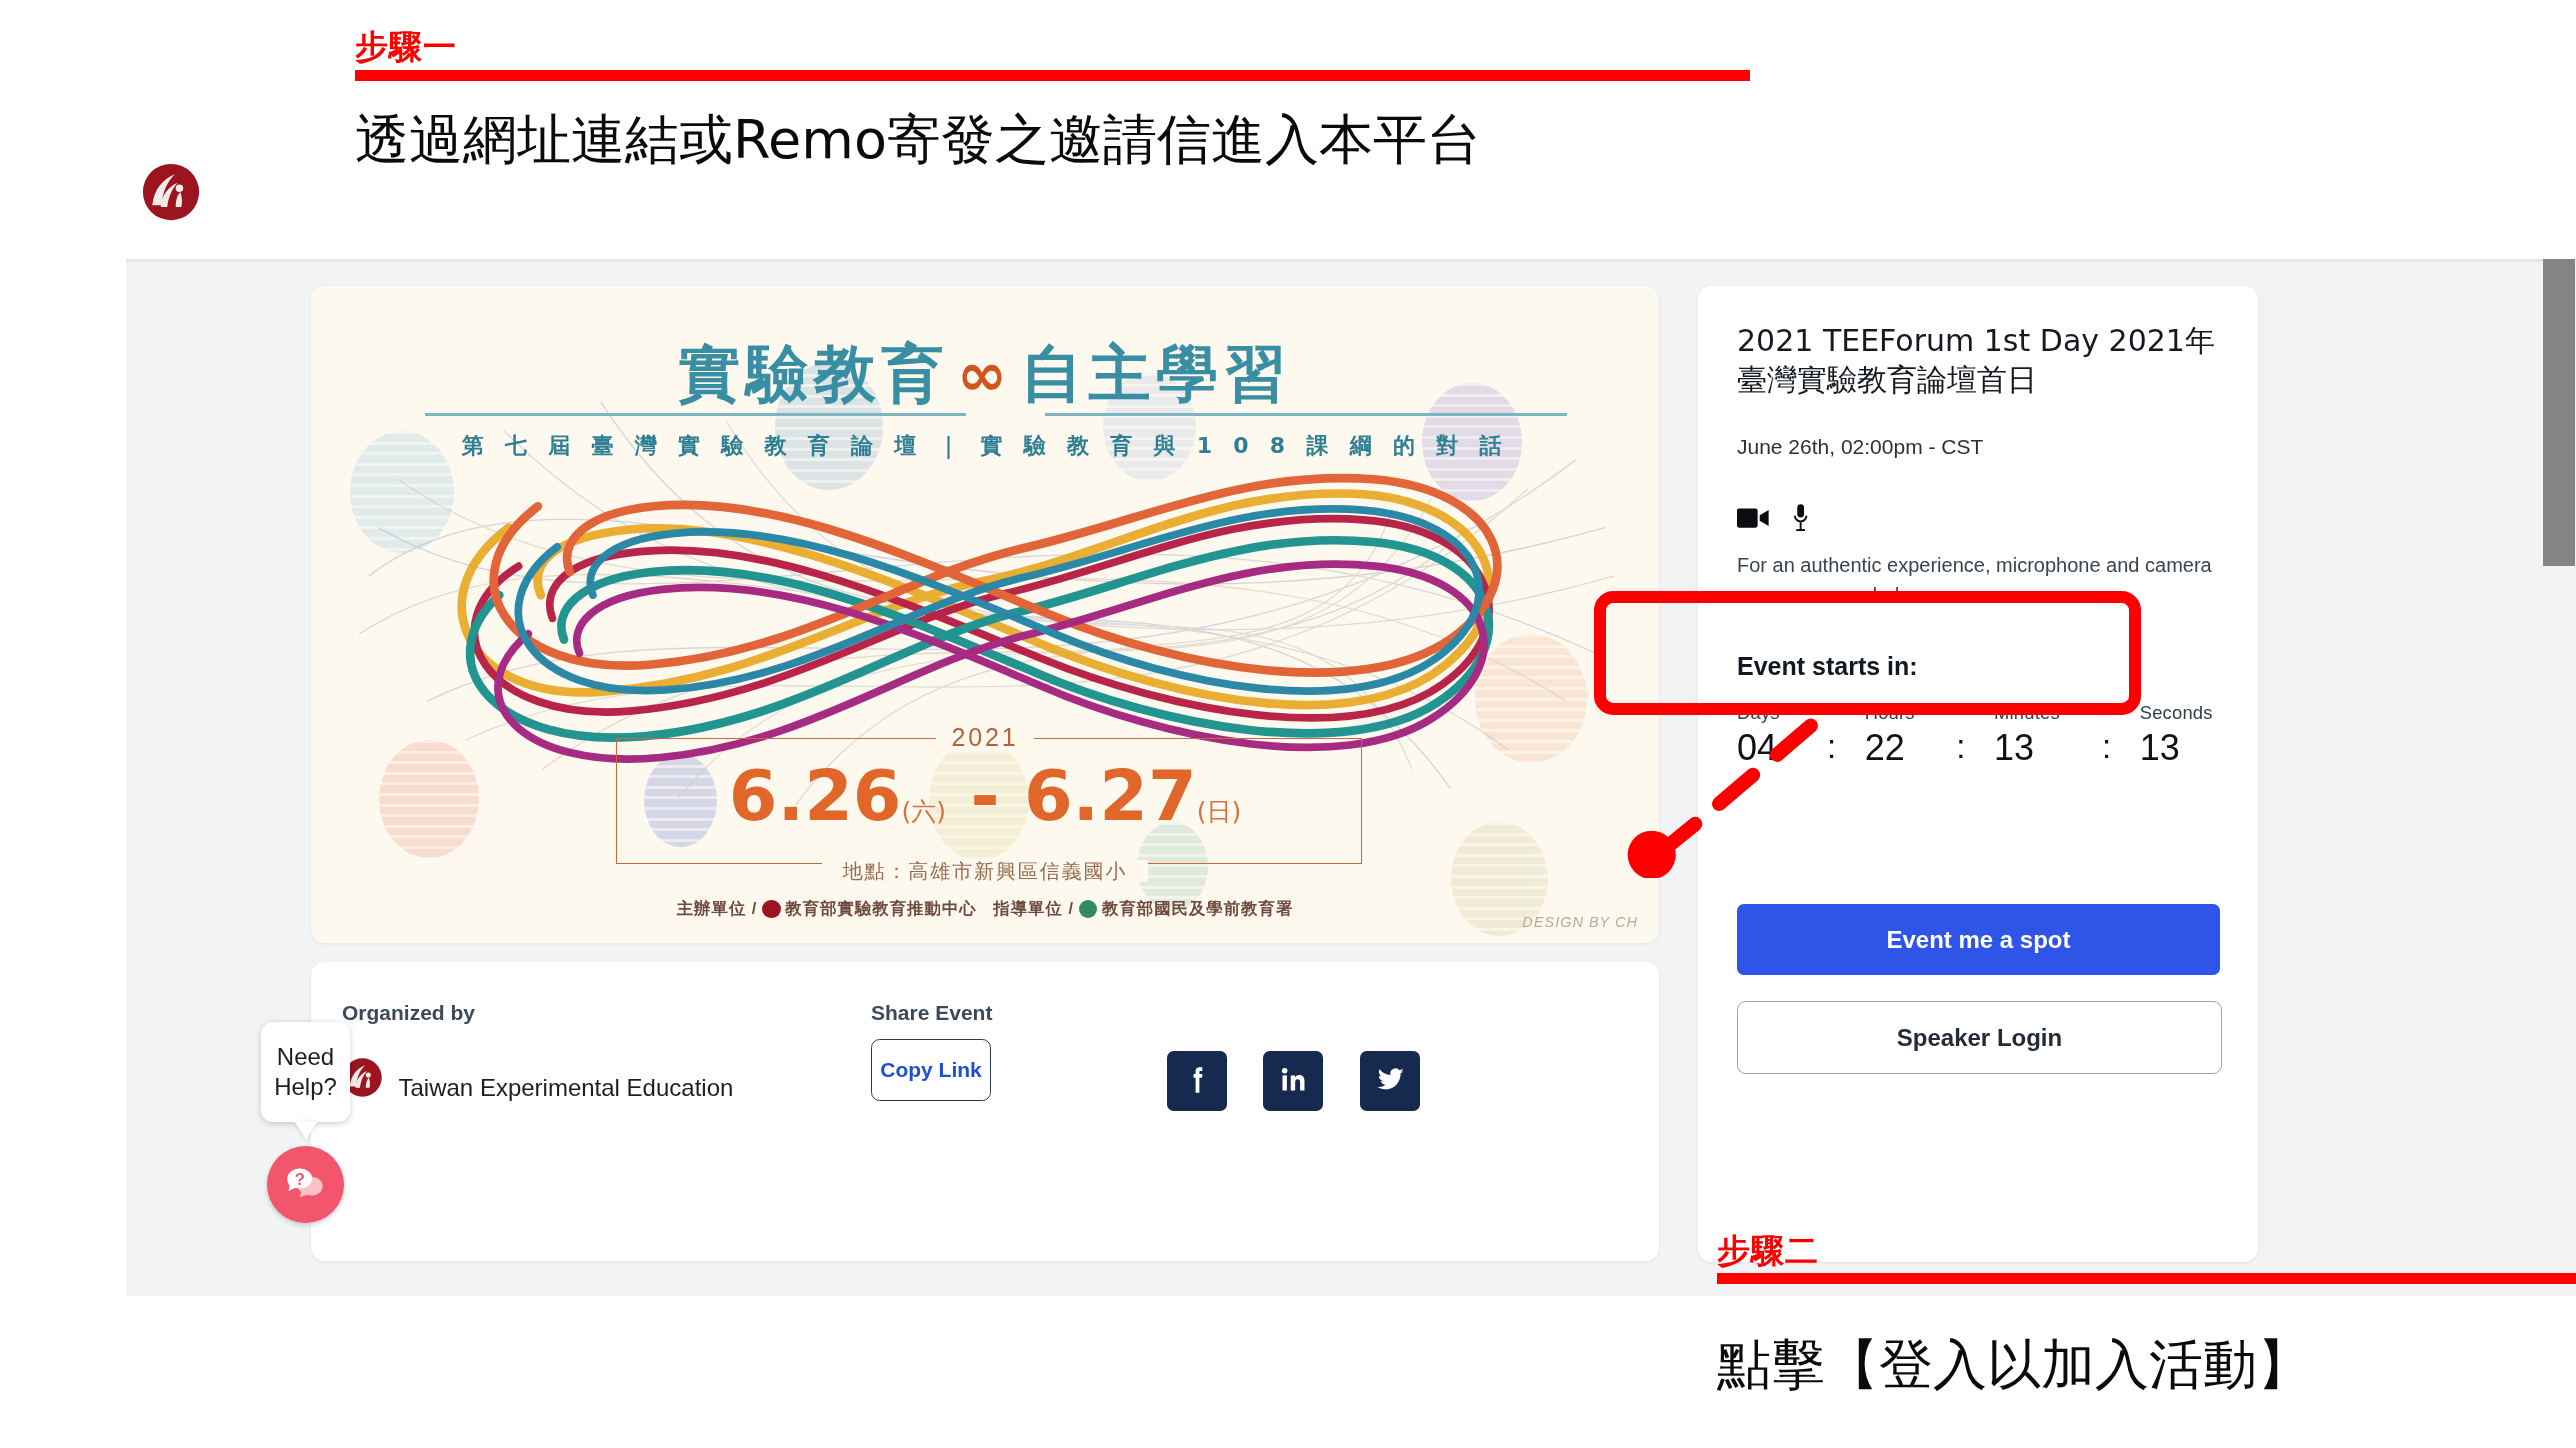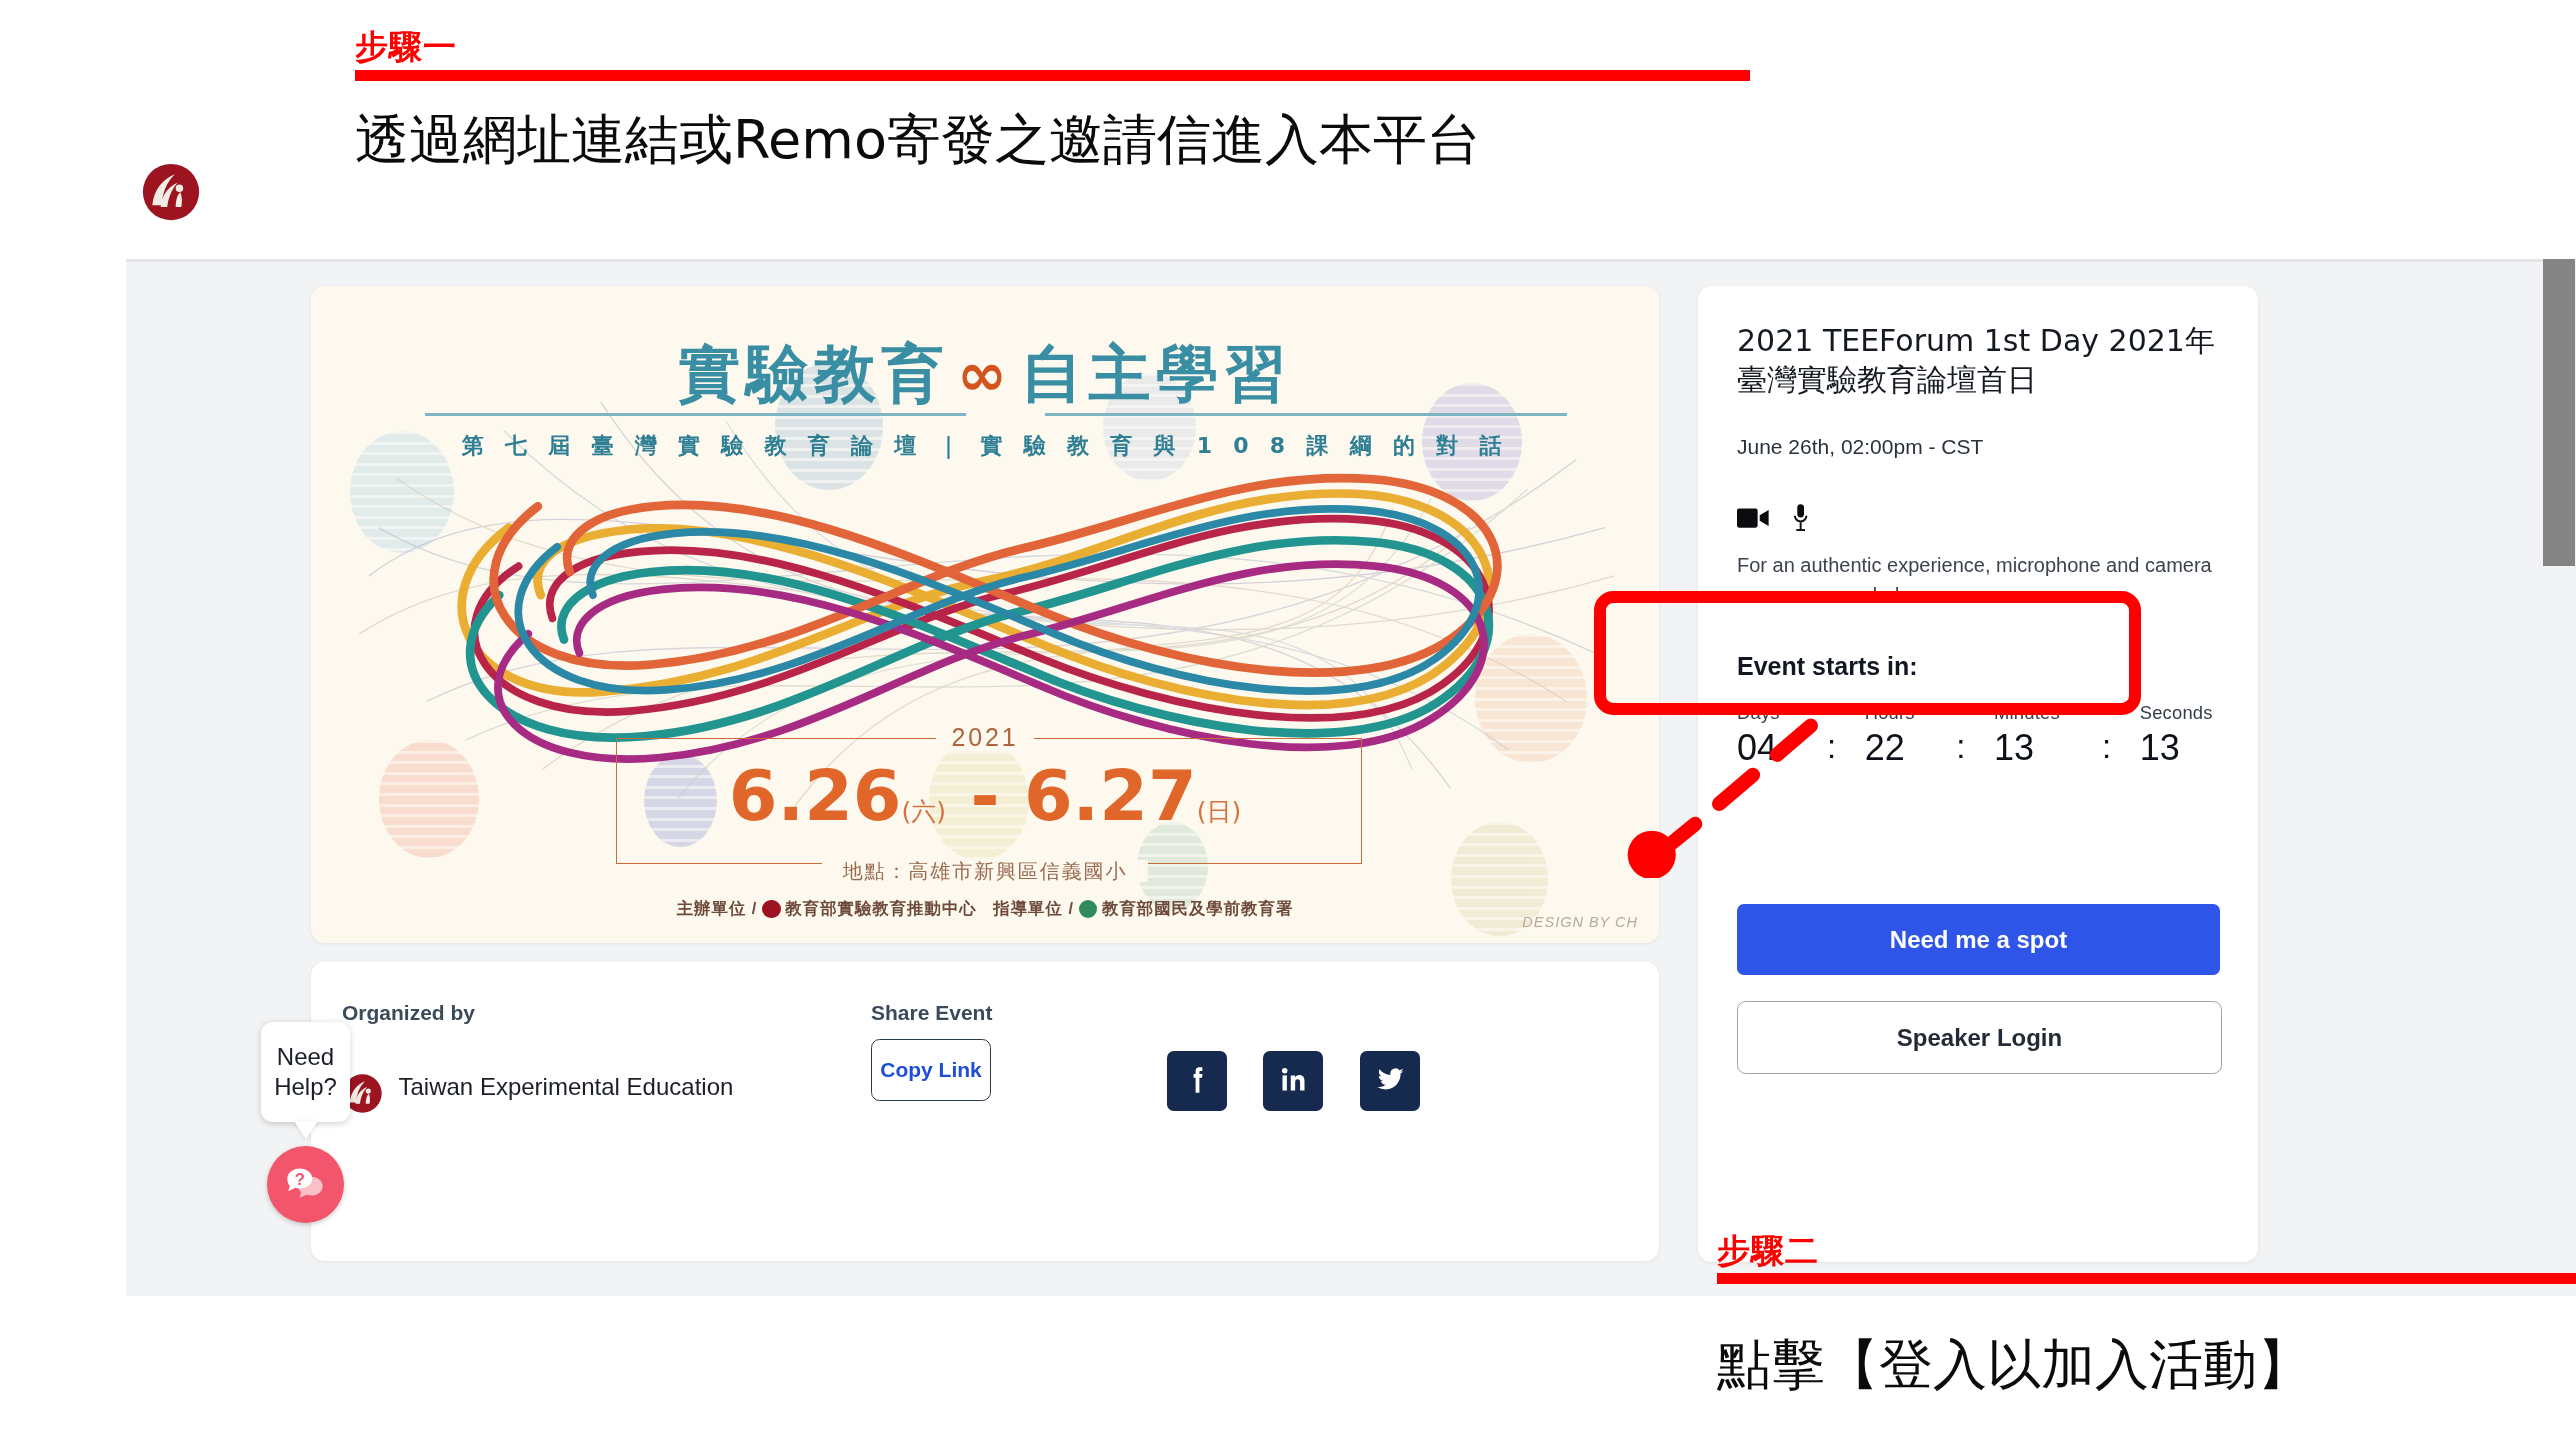--- a/index.html
+++ b/index.html
@@ -133,21 +133,21 @@
     background:#ffffff;border-radius:13.5px;
     box-shadow:0 1px 3.9px rgba(0,0,0,.07);
   }
   .info-label{
     position:absolute;font-size:21px;font-weight:700;color:#3b4a5a;
     white-space:nowrap;
   }
   #organized-by-label{left:31px;top:39px;}
   #share-event-label{left:560px;top:39px;}
   #organizer-row{
-    position:absolute;left:31px;top:111px;display:flex;align-items:flex-start;gap:15.5px;
+    position:absolute;left:31px;top:95px;display:flex;align-items:flex-end;gap:15.5px;
   }
   #organizer-name{font-size:24px;color:#1b1f26;white-space:nowrap;}
   #copy-link-button{
     position:absolute;left:560px;top:77px;width:118px;height:60px;
     border:1.5px solid #2b3a4a;border-radius:8.7px;background:#fff;
     display:flex;align-items:center;justify-content:center;
     font-size:21px;font-weight:700;color:#1d4ed8;cursor:pointer;
   }
   .social-btn{
     position:absolute;top:89px;width:60px;height:60px;border-radius:6.8px;
@@ -397,21 +397,21 @@
         <span class="cd-name">Minutes</span>
         <span class="cd-val">13</span>
       </div>
       <span class="cd-sep">:</span>
       <div class="cd-unit" id="cd-seconds">
         <span class="cd-name">Seconds</span>
         <span class="cd-val">13</span>
       </div>
     </div>
 
-    <div id="save-spot-button">Need me a spot</div>
+    <div id="save-spot-button">Event me a spot</div>
     <div id="speaker-login-button">Speaker Login</div>
   </div>
 
   <div id="help-widget">
     <div id="help-bubble">
       <span>Need</span>
       <span>Help?</span>
     </div>
     <div id="help-bubble-tail"></div>
     <div id="help-fab">

